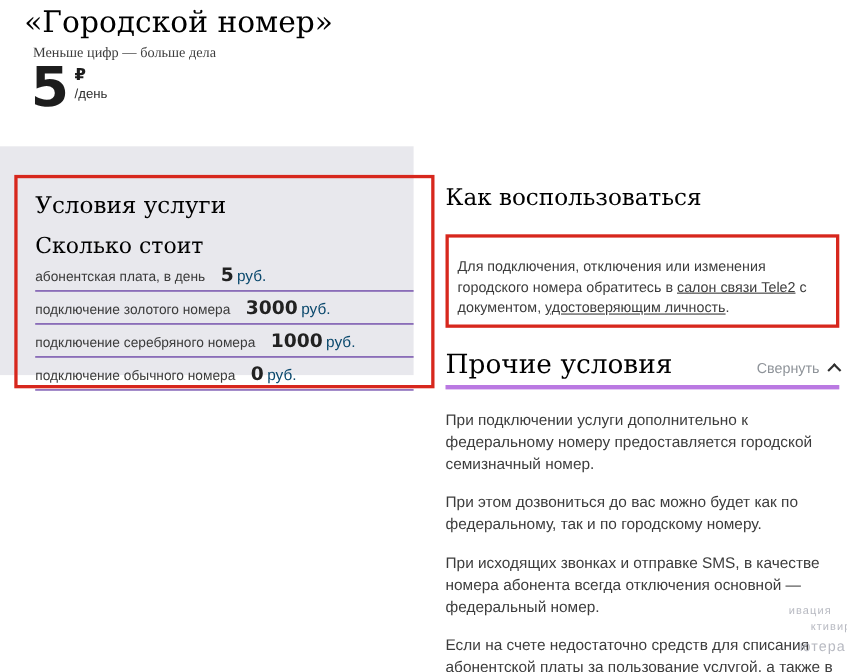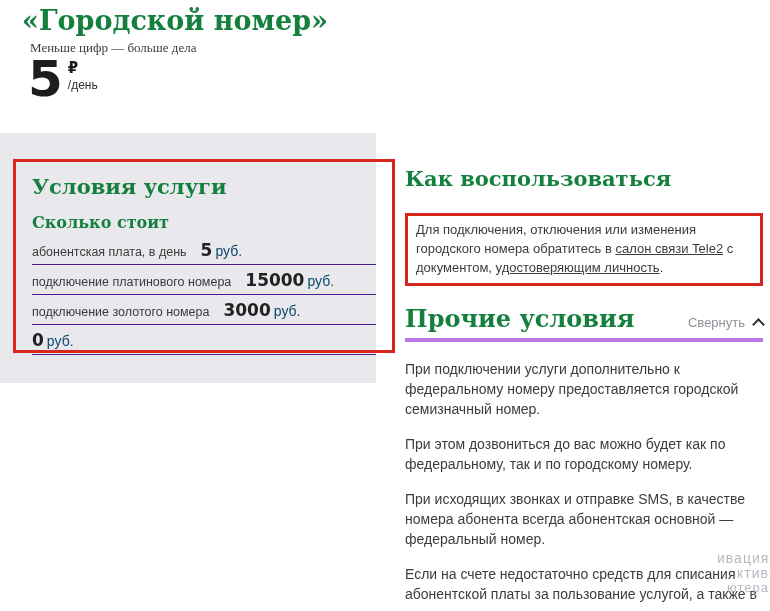--- a/index.html
+++ b/index.html
@@ -3,58 +3,58 @@
 <meta charset="utf-8">
 <style>
   html,body{margin:0;padding:0;}
   body{
     width:770px;height:611px;position:relative;overflow:hidden;
     background:#ffffff;
     font-family:"Liberation Sans", sans-serif;
     color:#3d3d3d;
     -webkit-font-smoothing:antialiased;
   }
-  .serif{font-family:"DejaVu Serif", serif;font-weight:bold;color:#15803d;}
+  .serif{font-family:"DejaVu Serif", serif;font-weight:normal;color:#000000;}
 
   
   .hdr-title{position:absolute;left:22px;top:4px;font-size:27px;line-height:34px;margin:0;}
   .hdr-sub{position:absolute;left:30px;top:40px;font-size:13px;color:#3c3c3c;margin:0;font-family:Liberation Serif, serif;}
   .price{position:absolute;left:28px;top:56px;display:flex;align-items:flex-start;}
   .price .amount{font-family:"DejaVu Sans", sans-serif;font-weight:bold;font-size:50px;line-height:46px;color:#1d1d1d;}
   .price .cur-col{display:flex;flex-direction:column;margin-left:5px;padding-top:5px;}
   .price .cur{font-family:"DejaVu Sans", sans-serif;font-weight:bold;font-size:15px;color:#1d1d1d;line-height:15px;}
   .price .per{font-size:12px;color:#2e2e2e;margin-top:3px;line-height:13px;}
 
   
-  .left-panel{position:absolute;left:0;top:133px;width:376px;height:250px;background:#e8e8ed;}
+  .left-panel{position:absolute;left:0;top:133px;width:376px;height:208px;background:#e8e8ed;}
   .cond-box{position:absolute;left:13px;top:26px;width:344px;height:176px;border:3px solid #d7271d;padding:12px 16px 0 16px;box-sizing:content-box;}
   .cond-title{font-size:21px;line-height:26px;margin:0;}
-  .cond-sub{font-size:16px;line-height:20px;margin:13px 0 2px 0;}
+  .cond-sub{font-size:20px;line-height:20px;margin:13px 0 2px 0;}
   .price-table{margin-top:2px;}
   .prow{display:flex;align-items:baseline;padding:5px 0 4px 0;border-bottom:1px solid #4c1d95;gap:14px;}
   .prow .lbl{font-size:12.5px;color:#3b3b3b;}
   .prow .val{white-space:nowrap;color:#222;}
   .prow .val b{font-family:"DejaVu Sans", sans-serif;font-size:17px;font-weight:bold;}
   .prow .val .unit{font-size:14px;color:#0c4a6e;margin-left:3px;}
 
   
   .right-col{position:absolute;left:405px;top:150px;width:358px;}
   .howto-title{font-size:21px;line-height:26px;margin:16px 0 0 0;}
-  .howto-box{border:3px solid #d7271d;margin-top:21px;padding:4px 8px 6px 8px;font-size:13px;line-height:19px;color:#3c3c3c;}
+  .howto-box{border:3px solid #d7271d;margin-top:21px;padding:16px 8px 6px 8px;font-size:13px;line-height:19px;color:#3c3c3c;}
   .howto-box a{color:#3c3c3c;text-decoration:underline;cursor:pointer;}
   .section-head{display:flex;justify-content:space-between;align-items:baseline;margin-top:19px;}
   .section-head h2{font-size:24px;line-height:28px;margin:0;}
   .collapse{font-size:13px;color:#8e9399;cursor:pointer;text-decoration:none;white-space:nowrap;display:flex;align-items:center;}
   .chev{display:inline-block;width:7px;height:7px;border:solid #2f2f2f;border-width:0 2px 2px 0;transform:rotate(-135deg);margin-left:9px;margin-top:4px;}
   .purple-bar{height:4px;background:#ba79e2;margin-top:5px;}
   .right-col p.body{font-size:14px;line-height:20px;margin:0 0 15px 0;color:#3c3c3c;}
   .right-col p.first{margin-top:17px;}
 
   
-  .wm{position:absolute;font-size:14px;color:rgba(165,168,178,0.8);letter-spacing:1px;white-space:nowrap;}
+  .wm{position:absolute;font-size:10px;color:rgba(165,168,178,0.8);letter-spacing:1px;white-space:nowrap;}
   .wm1{left:717px;top:550px;}
   .wm2{left:737px;top:565px;}
   .wm3{left:727px;top:580px;font-size:13px;}
 </style>
 </head>
 <body>
 
 <div>
 
   <h1 class="serif hdr-title">«Городской номер»</h1>
@@ -70,28 +70,29 @@
   <section class="left-panel">
     <div class="cond-box">
       <h2 class="serif cond-title">Условия услуги</h2>
       <h3 class="serif cond-sub">Сколько стоит</h3>
       <div class="price-table">
         <div class="prow">
           <span class="lbl">абонентская плата, в день</span>
           <span class="val"><b>5</b><span class="unit">руб.</span></span>
         </div>
         <div class="prow">
-          <span class="lbl">подключение платинового номера</span>
-          <span class="val"><b>15000</b><span class="unit">руб.</span></span>
-        </div>
-        <div class="prow">
           <span class="lbl">подключение золотого номера</span>
           <span class="val"><b>3000</b><span class="unit">руб.</span></span>
         </div>
         <div class="prow">
+          <span class="lbl">подключение серебряного номера</span>
+          <span class="val"><b>1000</b><span class="unit">руб.</span></span>
+        </div>
+        <div class="prow">
+          <span class="lbl">подключение обычного номера</span>
           <span class="val"><b>0</b><span class="unit">руб.</span></span>
         </div>
       </div>
     </div>
   </section>
 
   <section class="right-col">
     <h2 class="serif howto-title">Как воспользоваться</h2>
 
     <div class="howto-box"><span>Для подключения, отключения или изменения городского номера обратитесь в </span><a>салон связи Tele2</a><span> с документом, </span><a>удостоверяющим личность</a><span>.</span></div>
@@ -100,21 +101,21 @@
       <h2 class="serif">Прочие условия</h2>
       <a class="collapse">
           <span>Свернуть</span>
           <i class="chev"></i>
         </a>
     </div>
     <div class="purple-bar"></div>
 
     <p class="body first">При подключении услуги дополнительно к федеральному номеру предоставляется городской семизначный номер.</p>
     <p class="body">При этом дозвониться до вас можно будет как по федеральному, так и по городскому номеру.</p>
-    <p class="body">При исходящих звонках и отправке SMS, в качестве номера абонента всегда абонентская основной — федеральный номер.</p>
+    <p class="body">При исходящих звонках и отправке SMS, в качестве номера абонента всегда отключения основной — федеральный номер.</p>
     <p class="body">Если на счете недостаточно средств для списания абонентской платы за пользование услугой, а также в случае приостановления оказания услуг связи, действие услуги «Городской номер» приостанавливается.</p>
 
   </section>
 
   <span class="wm wm1">ивация</span>
   <span class="wm wm2">ктивир</span>
   <span class="wm wm3">ютера.</span>
 
 </div>
 

